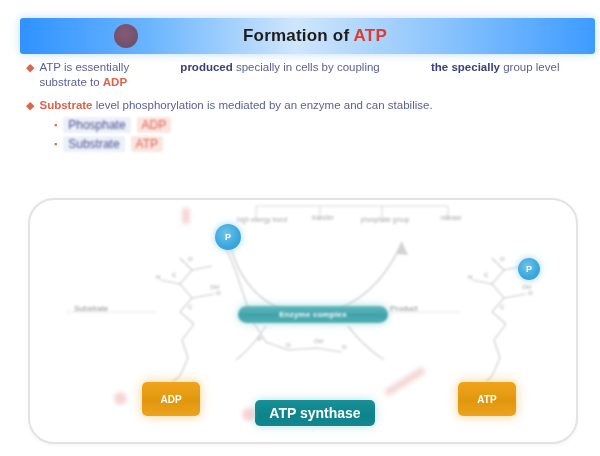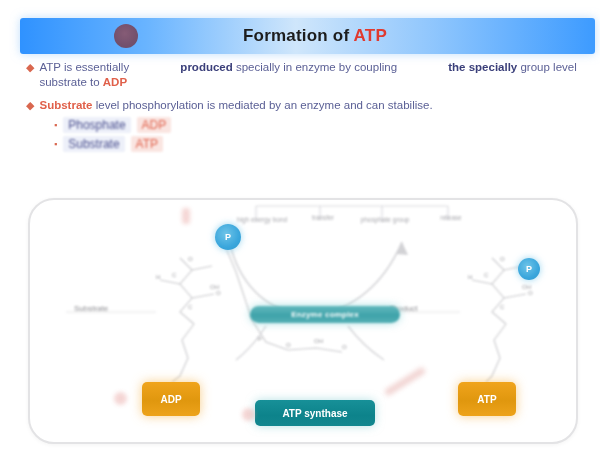--- a/index.html
+++ b/index.html
@@ -112,31 +112,30 @@
 
   
   .enzyme-bar{
     position:absolute;left:208px;top:106px;width:150px;height:17px;
     border-radius:9px;
     background:linear-gradient(180deg,#63b9bd 0%,#3fa3aa 55%,#55b0b5 100%);
     box-shadow:0 0 9px rgba(110,200,205,.6);
     display:flex;align-items:center;justify-content:center;
     color:#ffffff;font-size:8px;font-weight:bold;letter-spacing:.2px;
     filter:blur(.85px);
-    margin-left:12px;
   }
 
   
   .teal-box{
     position:absolute;left:225px;top:200px;width:120px;height:26px;
     border-radius:5px;
     background:linear-gradient(180deg,#179098 0%,#0d838b 60%,#12878f 100%);
     box-shadow:0 0 10px rgba(120,200,205,.55);
     display:flex;align-items:center;justify-content:center;
-    color:#ffffff;font-size:10px;font-weight:bold;
+    color:#ffffff;font-size:14px;font-weight:bold;
     filter:blur(.7px);
   }
 
   
   .orange-box{
     position:absolute;width:58px;height:34px;border-radius:5px;
     background:linear-gradient(180deg,#f0a41c 0%,#e0970e 55%,#eda31b 100%);
     box-shadow:0 0 11px rgba(245,190,100,.75);
     display:flex;align-items:center;justify-content:center;
     color:#ffffff;font-size:10px;font-weight:bold;
@@ -168,21 +167,21 @@
   <div class="header-title">
     <span>Formation of </span><span class="accent">ATP</span>
   </div>
 </div>
 
 <div class="bullets">
 
   <div class="bullet-row">
     <span class="bullet-mark">◆</span>
     <span class="bullet-text">
-      <span>ATP is essentially </span><span class="dk">produced</span><span> specially in enzyme by coupling </span><span class="dk">the specially</span><span> group level substrate to </span><span class="hl">ADP</span>
+      <span>ATP is essentially </span><span class="dk">produced</span><span> specially in cells by coupling </span><span class="dk">the specially</span><span> group level substrate to </span><span class="hl">ADP</span>
     </span>
   </div>
 
   <div class="bullet-row" style="margin-top:8px;">
     <span class="bullet-mark">◆</span>
     <span class="bullet-text">
       <span class="hl">Substrate</span><span> level phosphorylation is mediated by an enzyme and can stabilise.</span>
     </span>
   </div>
 

